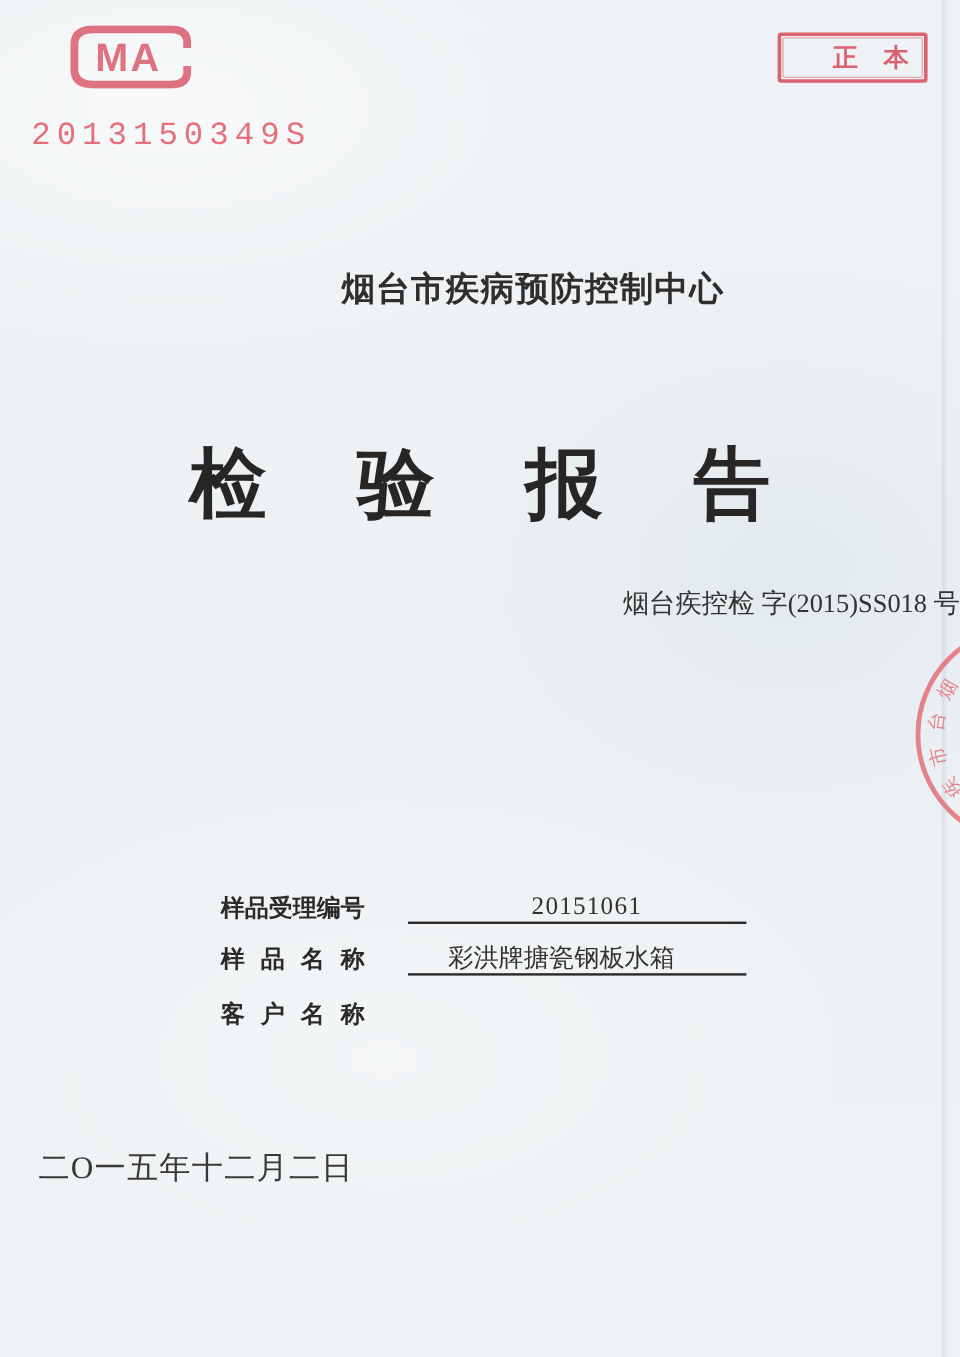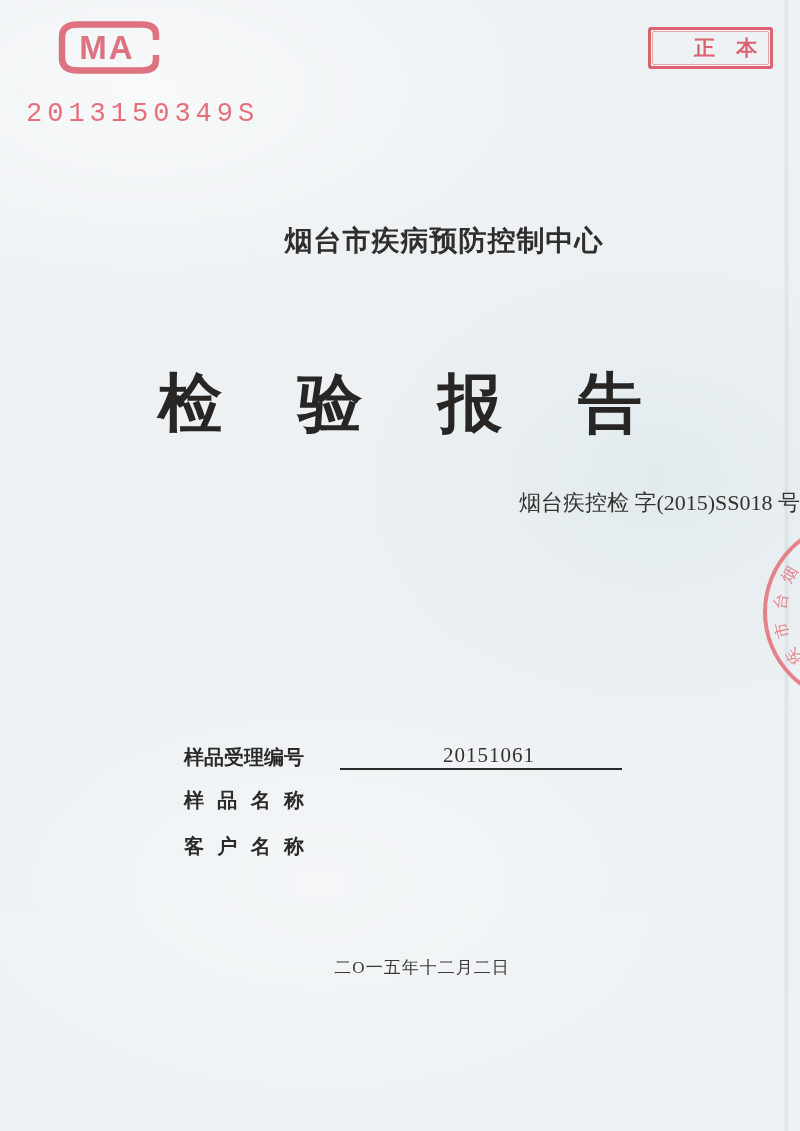--- a/index.html
+++ b/index.html
@@ -66,22 +66,22 @@
   .fline{
     display:flex;align-items:flex-end;justify-content:center;
     width:282px;height:28px;border-bottom:2px solid #2b2a28;
   }
   .fval{font-size:21px;line-height:25px;color:#33322f;white-space:nowrap;}
   .r1 .fval{letter-spacing:1px;margin-left:16px;}
   .r2 .fval{transform:translateX(-13px);}
   .r3 .fval{font-size:20px;transform:translateX(-26px);}
 
   .date{
-    position:absolute;top:956px;left:0;width:100%;padding-left:44px;box-sizing:border-box;
-    text-align:center;font-size:17px;color:#3a3936;letter-spacing:1px;white-space:nowrap;
+    position:absolute;top:956px;left:0;width:100%;padding-left:32px;box-sizing:border-box;
+    font-size:26px;color:#3a3936;letter-spacing:1px;white-space:nowrap;
   }
 </style>
 </head>
 <body>
 
 <div class="page">
 
   <svg class="cma" viewBox="0 0 106 53">
     <path d="M99 19 L99 14 Q99 3.5 85 3.5 L21 3.5 Q5 3.5 5 16 L5 37 Q5 49.5 21 49.5 L85 49.5 Q99 49.5 99 39 L99 34" fill="none" stroke="#dc6070" stroke-width="6.5" stroke-linecap="butt"></path>
     <text x="50" y="38" text-anchor="middle" font-family="Liberation Sans, sans-serif" font-weight="bold" font-size="33" letter-spacing="2" fill="#dc6070">MA</text>
@@ -114,20 +114,23 @@
 
   <div>
     <div class="frow r1">
       <span class="flabel">样品受理编号</span>
       <span class="fline">
         <span class="fval">20151061</span>
       </span>
     </div>
     <div class="frow r2">
       <span class="flabel">样 品 名 称</span>
+      <span class="fline">
+        <span class="fval">彩洪牌搪瓷钢板水箱</span>
+      </span>
     </div>
     <div class="frow r3">
       <span class="flabel">客 户 名 称</span>
     </div>
   </div>
 
   <div class="date">二O一五年十二月二日</div>
 
 </div>
 

